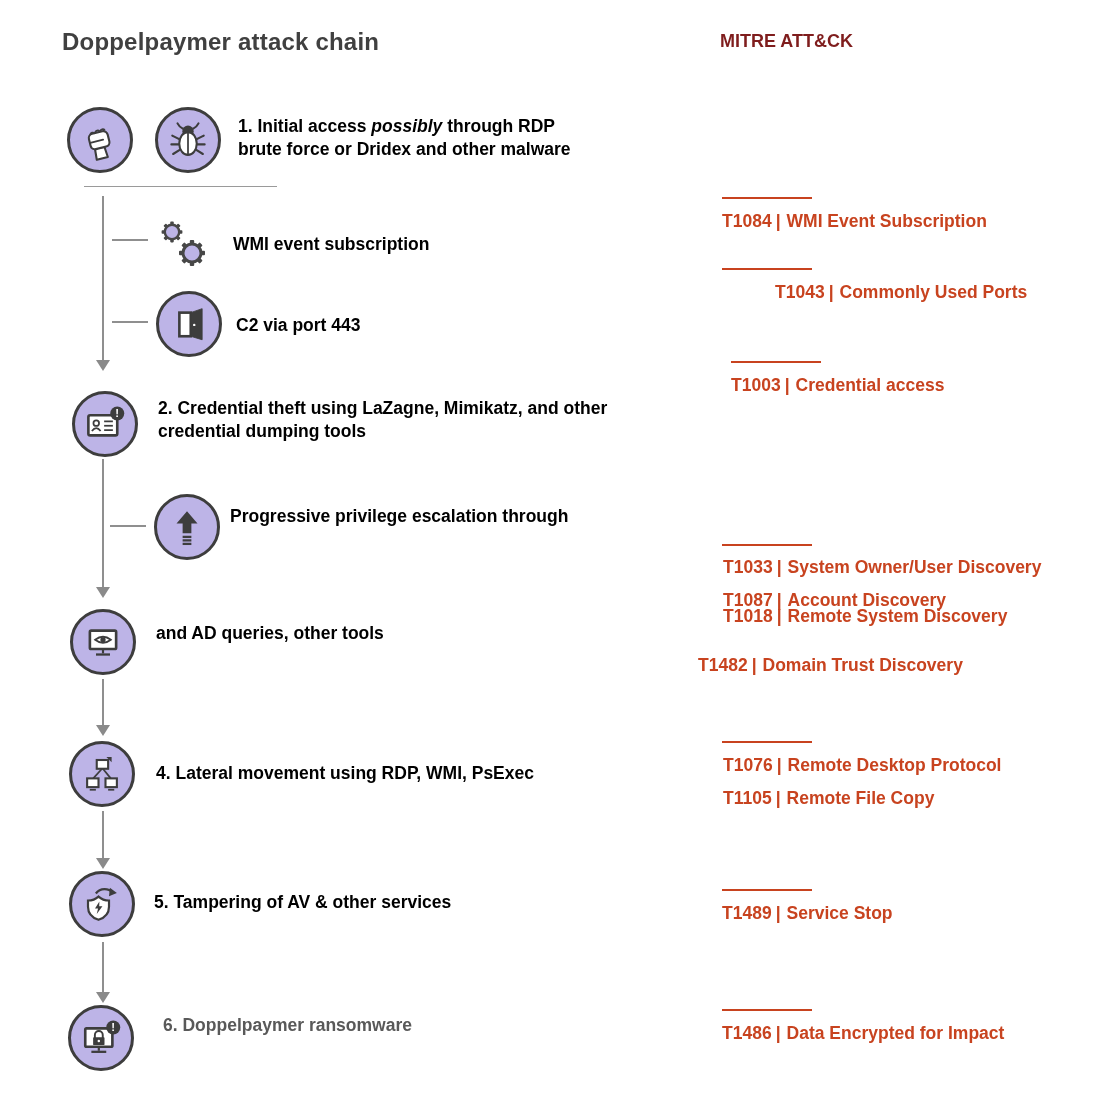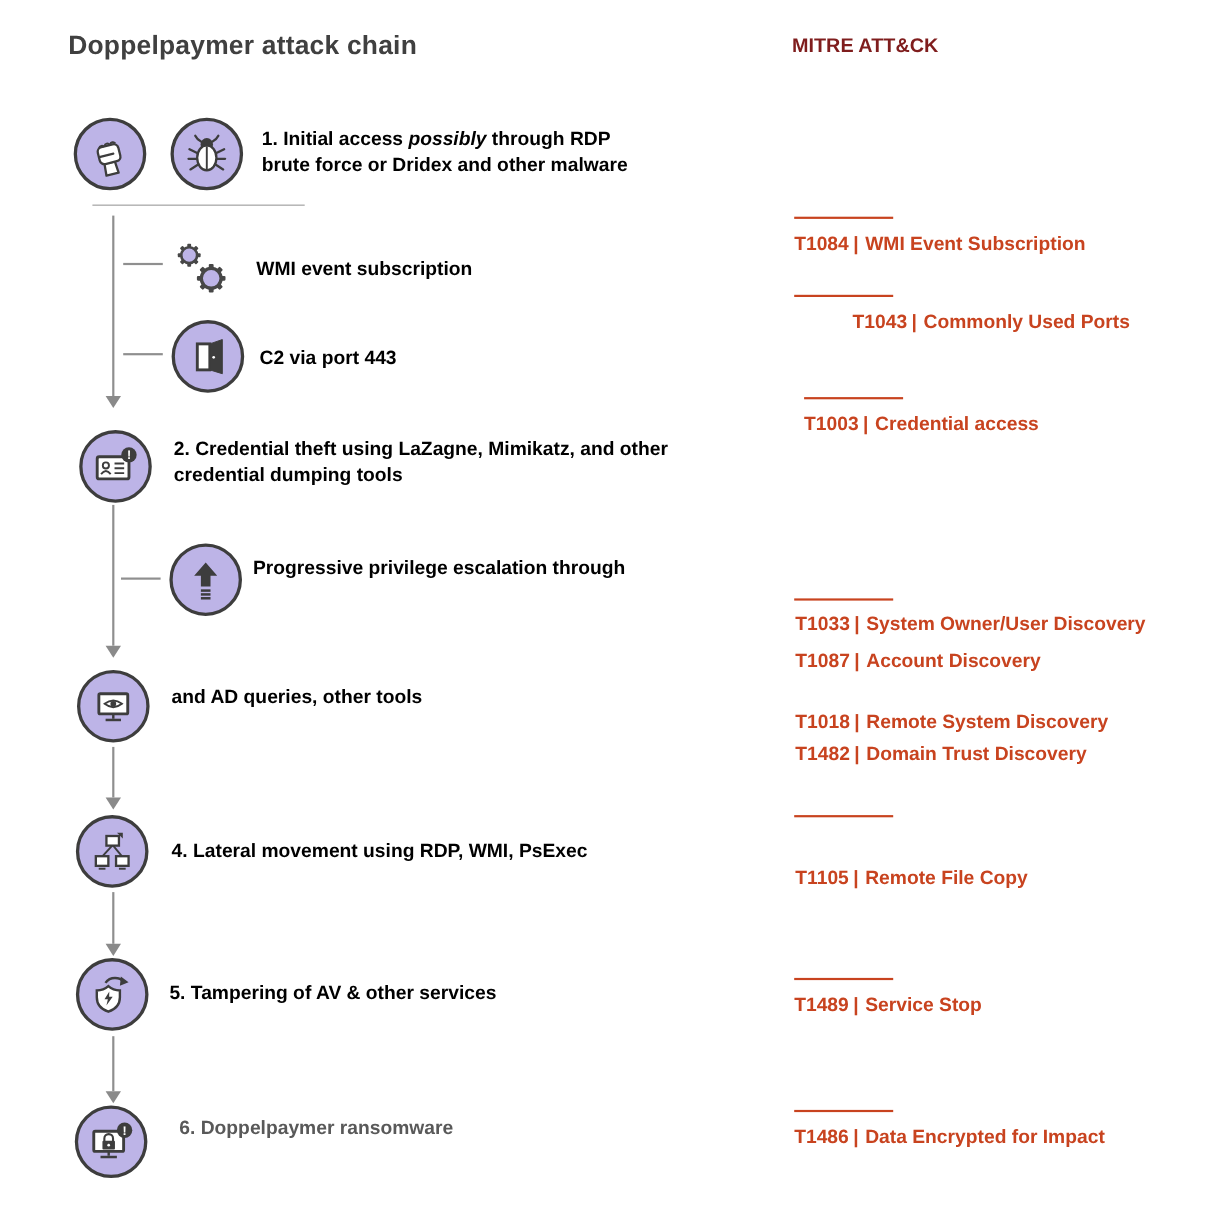--- a/index.html
+++ b/index.html
@@ -209,24 +209,25 @@
 
   <div class="mitre-line" style="left:722px;top:268px;"></div>
   <div class="mitre-item" style="left:747px;top:282px;margin-left:28px;"><span>T1043</span><span class="sep">|</span><span>Commonly Used Ports</span></div>
 
   <div class="mitre-line" style="left:731px;top:361px;"></div>
   <div class="mitre-item" style="left:731px;top:375px;"><span>T1003</span><span class="sep">|</span><span>Credential access</span></div>
 
   <div class="mitre-line" style="left:722px;top:544px;"></div>
   <div class="mitre-item" style="left:723px;top:557px;"><span>T1033</span><span class="sep">|</span><span>System Owner/User Discovery</span></div>
   <div class="mitre-item" style="left:723px;top:590px;"><span>T1087</span><span class="sep">|</span><span>Account Discovery</span></div>
-  <div class="mitre-item" style="left:723px;top:646px;"><span>T1018</span><span class="sep">|</span><span>Remote System Discovery</span></div>
-  <div class="mitre-item" style="left:723px;top:655px;margin-top:20px;"><span>T1482</span><span class="sep">|</span><span>Domain Trust Discovery</span></div>
+  <div class="mitre-item" style="left:723px;top:606px;"><span>T1018</span><span class="sep">|</span><span>Remote System Discovery</span></div>
+  <div class="mitre-item" style="left:698px;top:655px;"><span>T1482</span><span class="sep">|</span><span>Domain Trust Discovery</span></div>
 
   <div class="mitre-line" style="left:722px;top:741px;"></div>
+  <div class="mitre-item" style="left:723px;top:755px;"><span>T1076</span><span class="sep">|</span><span>Remote Desktop Protocol</span></div>
   <div class="mitre-item" style="left:723px;top:788px;"><span>T1105</span><span class="sep">|</span><span>Remote File Copy</span></div>
 
   <div class="mitre-line" style="left:722px;top:889px;"></div>
   <div class="mitre-item" style="left:722px;top:903px;"><span>T1489</span><span class="sep">|</span><span>Service Stop</span></div>
 
   <div class="mitre-line" style="left:722px;top:1009px;"></div>
   <div class="mitre-item" style="left:722px;top:1023px;"><span>T1486</span><span class="sep">|</span><span>Data Encrypted for Impact</span></div>
 
 </div>
 

